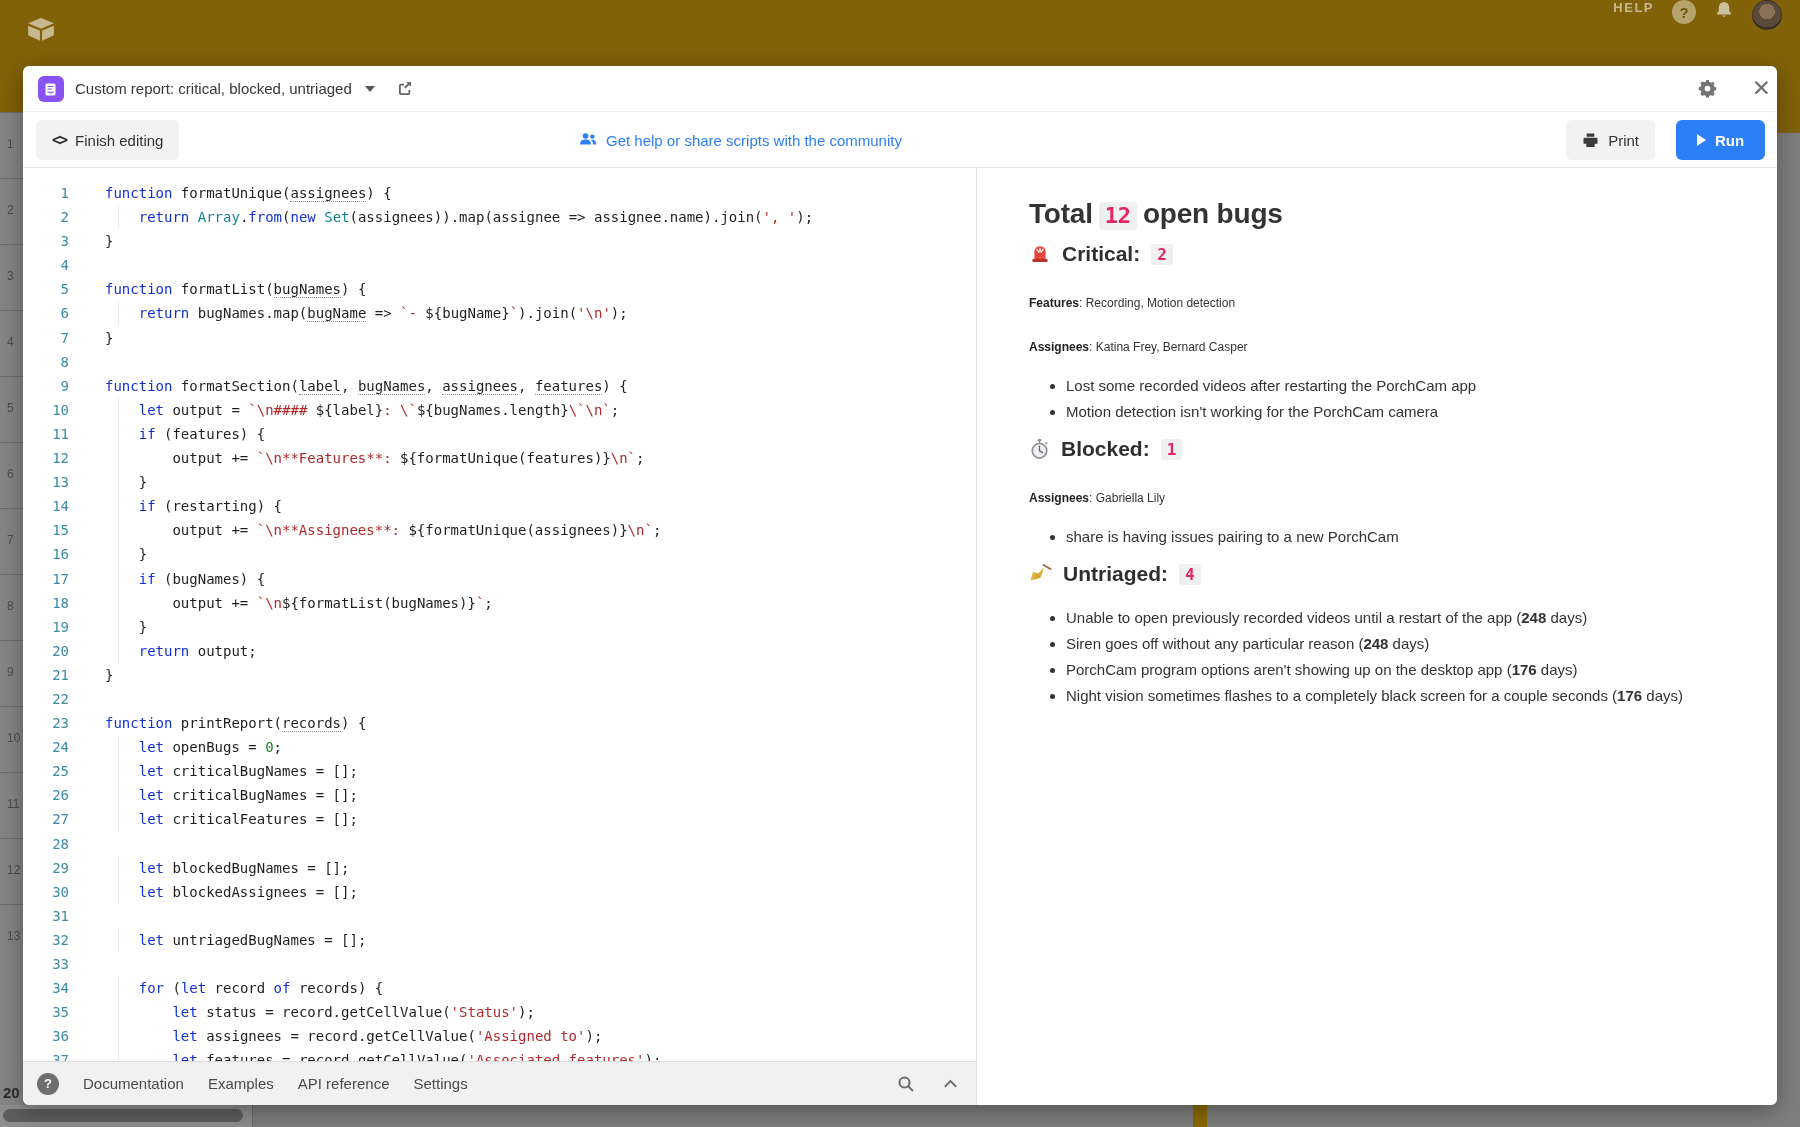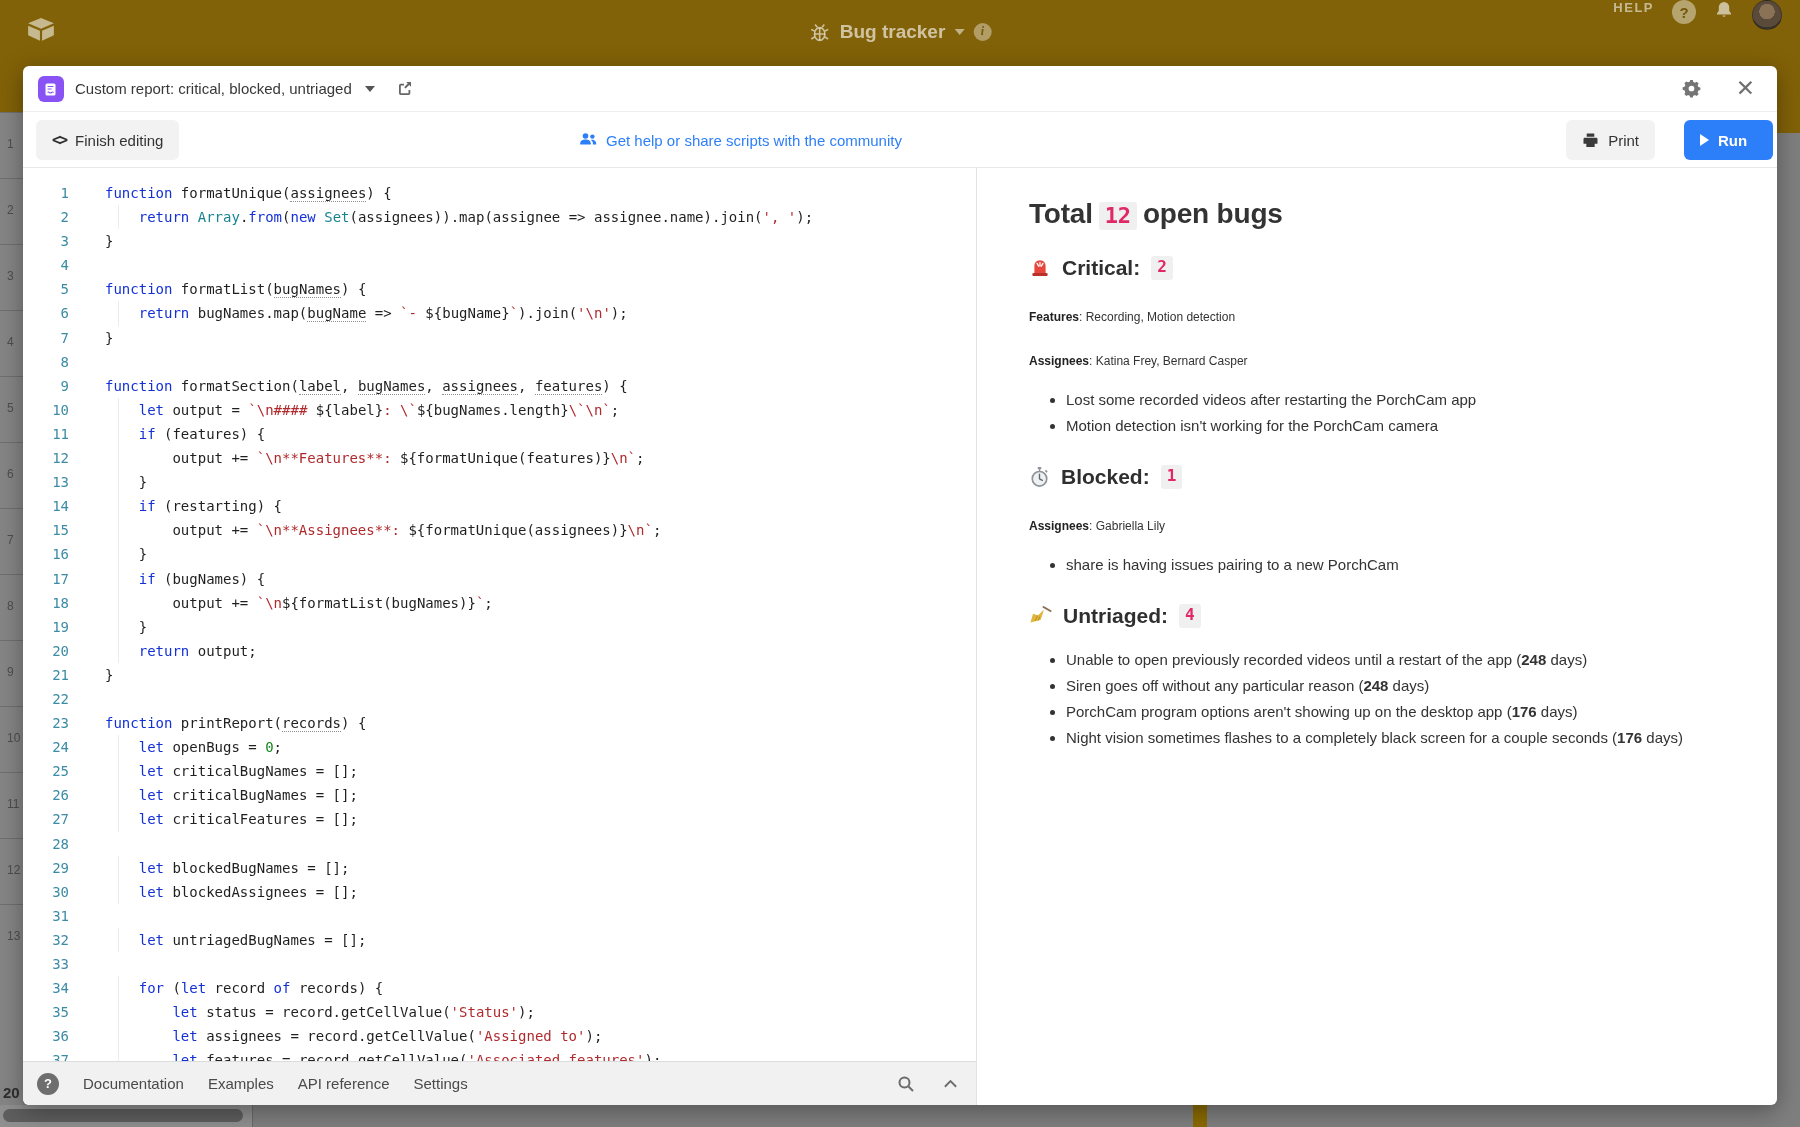--- a/index.html
+++ b/index.html
@@ -24,36 +24,36 @@
   .tb-caret { border-top-color:rgba(255,255,255,.5); }
   .info-dot { width:18px; height:18px; border-radius:50%; background:rgba(255,255,255,.38); color:#77590a; font-size:12px; font-weight:bold; display:flex; align-items:center; justify-content:center; font-family:"Liberation Serif",serif; font-style:italic; }
   .tb-right { position:absolute; right:18px; top:0; height:63px; display:flex; align-items:flex-start; gap:18px; }
   .help-label { font-size:13px; letter-spacing:1.5px; color:rgba(255,255,255,.55); font-weight:bold; }
   .help-circle { width:24px; height:24px; border-radius:50%; background:rgba(255,255,255,.42); color:#6f5608; font-weight:bold; font-size:15px; display:flex; align-items:center; justify-content:center; }
   .avatar { width:30px; height:30px; border-radius:50%; background:radial-gradient(circle at 50% 38%, #8a7257 0 34%, #5a4a3a 35% 70%, #3a332c 71%); border:1px solid rgba(0,0,0,.25); }
   .tb-logo { position:absolute; left:26px; top:17px; }
 
   
   .modal { position:absolute; left:23px; top:66px; width:1754px; height:1039px; background:#fff; border-radius:6px; box-shadow:0 6px 24px rgba(0,0,0,.35); z-index:3; display:flex; flex-direction:column; overflow:hidden; }
-  .m-header { height:46px; flex:0 0 46px; display:flex; align-items:center; padding:0 22px 0 15px; gap:11px; border-bottom:1px solid #efefef; }
+  .m-header { height:46px; flex:0 0 46px; display:flex; align-items:center; padding:0 6px 0 15px; gap:11px; border-bottom:1px solid #efefef; }
   .block-icon { width:26px; height:26px; border-radius:6px; background:#8952f5; display:flex; align-items:center; justify-content:center; }
   .m-title { font-size:15px; color:#383838; }
   .hd-caret { border-top-color:#555; margin-left:2px; cursor:pointer; }
   .ext-link { margin-left:10px; cursor:pointer; display:flex; }
   .m-header .spacer { flex:1; }
   .gear-btn, .close-btn { cursor:pointer; display:flex; align-items:center; color:#757575; }
   .close-btn { font-size:23px; line-height:1; margin-left:24px; color:#707070; }
 
   .m-toolbar { height:56px; flex:0 0 56px; position:relative; border-bottom:1px solid #e8e8e8; }
   .btn { display:flex; align-items:center; gap:9px; height:40px; border-radius:6px; padding:0 16px; font-size:15px; color:#333; background:#f2f2f2; cursor:pointer; border:none; }
   .finish-btn { position:absolute; left:13px; top:8px; }
   .code-glyph { font-family:"DejaVu Sans Mono",monospace; font-weight:bold; font-size:15px; letter-spacing:-2px; color:#2f2f2f; }
   .community-link { position:absolute; left:556px; top:0; height:56px; display:flex; align-items:center; gap:9px; color:#2d7ff9; font-size:15px; cursor:pointer; }
   .print-btn { position:absolute; right:122px; top:8px; }
-  .run-btn { position:absolute; right:4px; top:8px; background:#2d7ff9; color:#fff; font-weight:600; width:89px; }
+  .run-btn { position:absolute; right:12px; top:8px; background:#2d7ff9; color:#fff; font-weight:600; width:89px; justify-content:center; }
   .play-tri { width:0; height:0; border-top:6px solid transparent; border-bottom:6px solid transparent; border-left:9px solid #fff; }
 
   .m-body { flex:1; display:flex; min-height:0;gap:19px; }
 
   
   .editor-pane { width:954px; flex:0 0 954px; position:relative; border-right:1px solid #e3e3e3; }
   .code-scroll { position:absolute; left:0; right:0; top:0; bottom:44px; overflow:hidden; padding-top:13px; cursor:text; }
   .cm-line { position:relative; white-space:pre; font-family:"DejaVu Sans Mono",monospace; font-size:14px; line-height:24.1px; height:24.1px; color:#1f1f1f; }
   .cm-line.ind::before { content:""; position:absolute; left:95px; top:0; bottom:0; width:1px; background:#ececec; }
   .ln { display:inline-block; width:46px; text-align:right; color:#3b8ba6; margin-right:36px; user-select:none; }
@@ -67,21 +67,21 @@
   .qmark { width:22px; height:22px; border-radius:50%; background:#6e6e6e; color:#fff; font-size:13px; font-weight:bold; display:flex; align-items:center; justify-content:center; flex:0 0 22px; }
   .ft-link { font-size:15px; color:#4a4a4a; cursor:pointer; }
   .editor-footer .spacer { flex:1; }
   .icon-btn { display:flex; align-items:center; cursor:pointer; }
 
   
   .output-pane { flex:1; padding:30px 30px 0 33px; overflow:hidden; color:#333; }
   .rp-title { font-size:28px; font-weight:bold; color:#333; letter-spacing:-.2px; }
   .code-pill { font-family:"DejaVu Sans Mono",monospace; color:#e12866; background:#f1f0f0; border-radius:3px; padding:1px 6px 2px; }
   .rp-title .code-pill { font-size:22px; margin:0 6px; }
-  .rp-h3 { display:flex; gap:11px; font-size:21px; font-weight:bold; color:#2f2f2f; margin-top:26px; }
+  .rp-h3 { display:flex; align-items:center; gap:11px; font-size:21px; font-weight:bold; color:#2f2f2f; margin-top:12px; }
   .rp-h3 .code-pill { font-size:16px; padding:1px 6px; }
   .field { font-size:12px; margin-top:30px; color:#333; }
   .field strong { color:#222; }
   .output-pane ul { margin:19px 0 2px; padding-left:37px; }
   .output-pane li { font-size:15px; line-height:26px; color:#333; }
   .sec-icon { display:flex; align-items:center; }
 </style>
 </head>
 <body>
 
@@ -113,32 +113,20 @@
 <div class="topbar">
   <span class="tb-logo">
     <svg width="30" height="26" viewBox="0 0 28 24">
       <g fill="rgba(255,255,255,0.55)">
         <path d="M14 0.8 L26 5.8 L14 10.8 L2 5.8 Z"></path>
         <path d="M2 8 L13 12.6 L13 22 L2 17 Z"></path>
         <path d="M15 12.6 L26 8 L26 17 L15 22 Z"></path>
       </g>
     </svg>
   </span>
-  <div class="tb-center">
-    <span class="sec-icon">
-      <svg width="22" height="22" viewBox="0 0 22 22" fill="none" stroke="rgba(255,255,255,0.6)" stroke-width="1.6">
-        <ellipse cx="11" cy="13" rx="5.2" ry="6.4"></ellipse>
-        <path d="M11 7 V19 M6 13 H16"></path>
-        <path d="M8.6 6.2 L6.4 3.4 M13.4 6.2 L15.6 3.4 M5.8 10 L2.4 8.4 M16.2 10 L19.6 8.4 M5.8 16 L2.6 18 M16.2 16 L19.4 18"></path>
-      </svg>
-    </span>
-    <span class="tb-title">Bug tracker</span>
-    <span class="caret tb-caret"></span>
-    <span class="info-dot">i</span>
-  </div>
   <div class="tb-right">
     <span class="help-label">HELP</span>
     <span class="help-circle">?</span>
     <span class="icon-btn">
       <svg width="20" height="20" viewBox="0 0 20 20" fill="rgba(255,255,255,0.6)">
         <path d="M10 2a5.2 5.2 0 0 0-5.2 5.2v3.6L3 13.5v1h14v-1l-1.8-2.7V7.2A5.2 5.2 0 0 0 10 2z"></path>
         <path d="M8.3 15.5a1.8 1.8 0 0 0 3.4 0z"></path>
       </svg>
     </span>
     <span class="avatar"></span>

